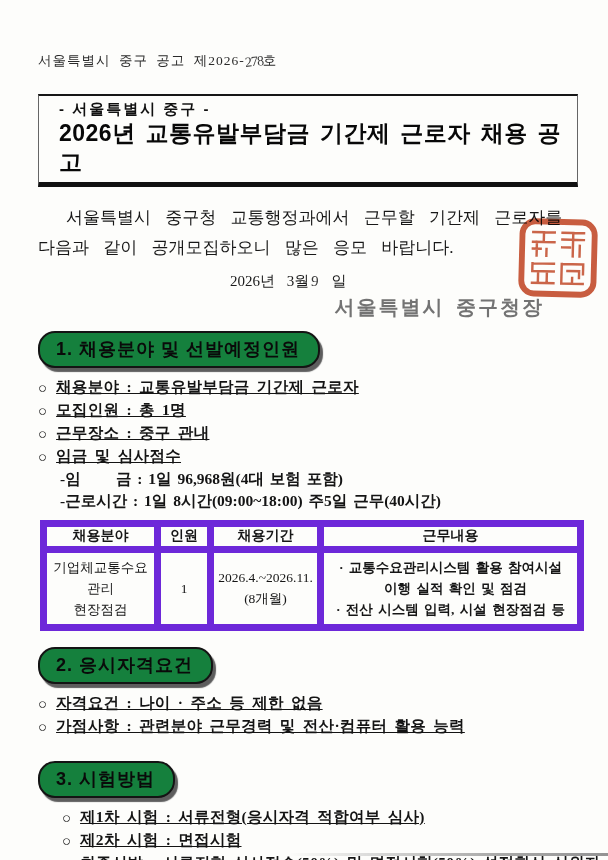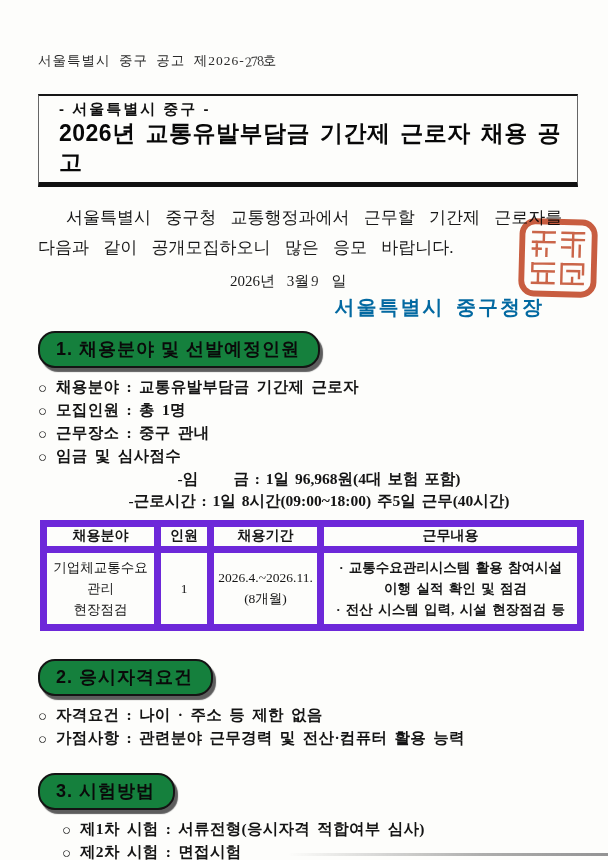--- a/index.html
+++ b/index.html
@@ -36,49 +36,49 @@
   .title-main { font-size:23px; font-weight:bold; letter-spacing:0.5px; line-height:29px; margin-top:1px; color:#080808; word-spacing:3px; }
 
   .intro { margin-top:16px; font-size:17px; line-height:30px; text-indent:28px; word-spacing:10px; color:#181818; }
 
   .date-line { margin-top:8px; margin-left:192px; font-size:15px; line-height:20px; word-spacing:8px; }
   .date-line .hand { font-size:15px; transform:rotate(4deg); margin:0 2px; }
 
   .signer {
     margin-top:2px; text-align:right; padding-right:34px;
     font-family:"Liberation Sans","DejaVu Sans",sans-serif;
-    font-weight:bold; font-size:20px; letter-spacing:2px; line-height:28px; color:#0369a1;
+    font-weight:bold; font-size:20px; letter-spacing:2px; line-height:28px; color:#737373;
     word-spacing:4px;
   }
 
   .seal {
     position:absolute; left:517px; top:217px; width:82px; height:82px;
     transform:rotate(1.5deg);
     mix-blend-mode:multiply; opacity:.93;
   }
 
   .pill {
     display:inline-block;
     margin-top:10px;
     background:#15803d;
     border:2px solid #141414;
     border-radius:17px;
     padding:4px 18px 5px 16px;
     font-family:"Liberation Sans","DejaVu Sans",sans-serif;
     font-weight:bold; font-size:18px; letter-spacing:1px; color:#0a0a0a;
     box-shadow:3px 4px 1px 0 #5d5d5d;
   }
-  .pill2 { margin-top:28px;text-align:center; }
+  .pill2 { margin-top:16px;text-align:center; }
   .pill3 { margin-top:24px; }
 
   .bullets { margin-top:8px; }
   .bullet { display:flex; align-items:flex-start; line-height:22.5px; margin-top:0.5px; }
   .bullet .marker { font-size:15px; margin-right:9px; color:#222; transform:translateY(0.5px); }
-  .bullet .btext { font-weight:bold; font-size:15.5px; color:#141414; word-spacing:3px; letter-spacing:0.3px; white-space:pre; }
-  .subbullet { padding-left:22px; font-weight:bold; font-size:15.5px; line-height:22.5px; white-space:pre; color:#141414; word-spacing:2px;text-align:center; }
+  .bullet .btext { font-weight:bold; font-size:15.5px; color:#141414; word-spacing:3px; letter-spacing:0.3px; white-space:pre;text-decoration:underline; }
+  .subbullet { padding-left:22px; font-weight:bold; font-size:15.5px; line-height:22.5px; white-space:pre; color:#141414; word-spacing:2px; }
   .indent3 { padding-left:24px; }
 
   table.job {
     margin-top:7px; margin-left:2px;
     border-collapse:collapse;
     width:537px; table-layout:fixed;
     font-size:13.5px; color:#161616;
   }
   table.job th, table.job td { border:7px solid #6d28d9; }
   table.job th { height:26px; font-size:14px; font-weight:bold; text-align:center; word-spacing:1px; }

